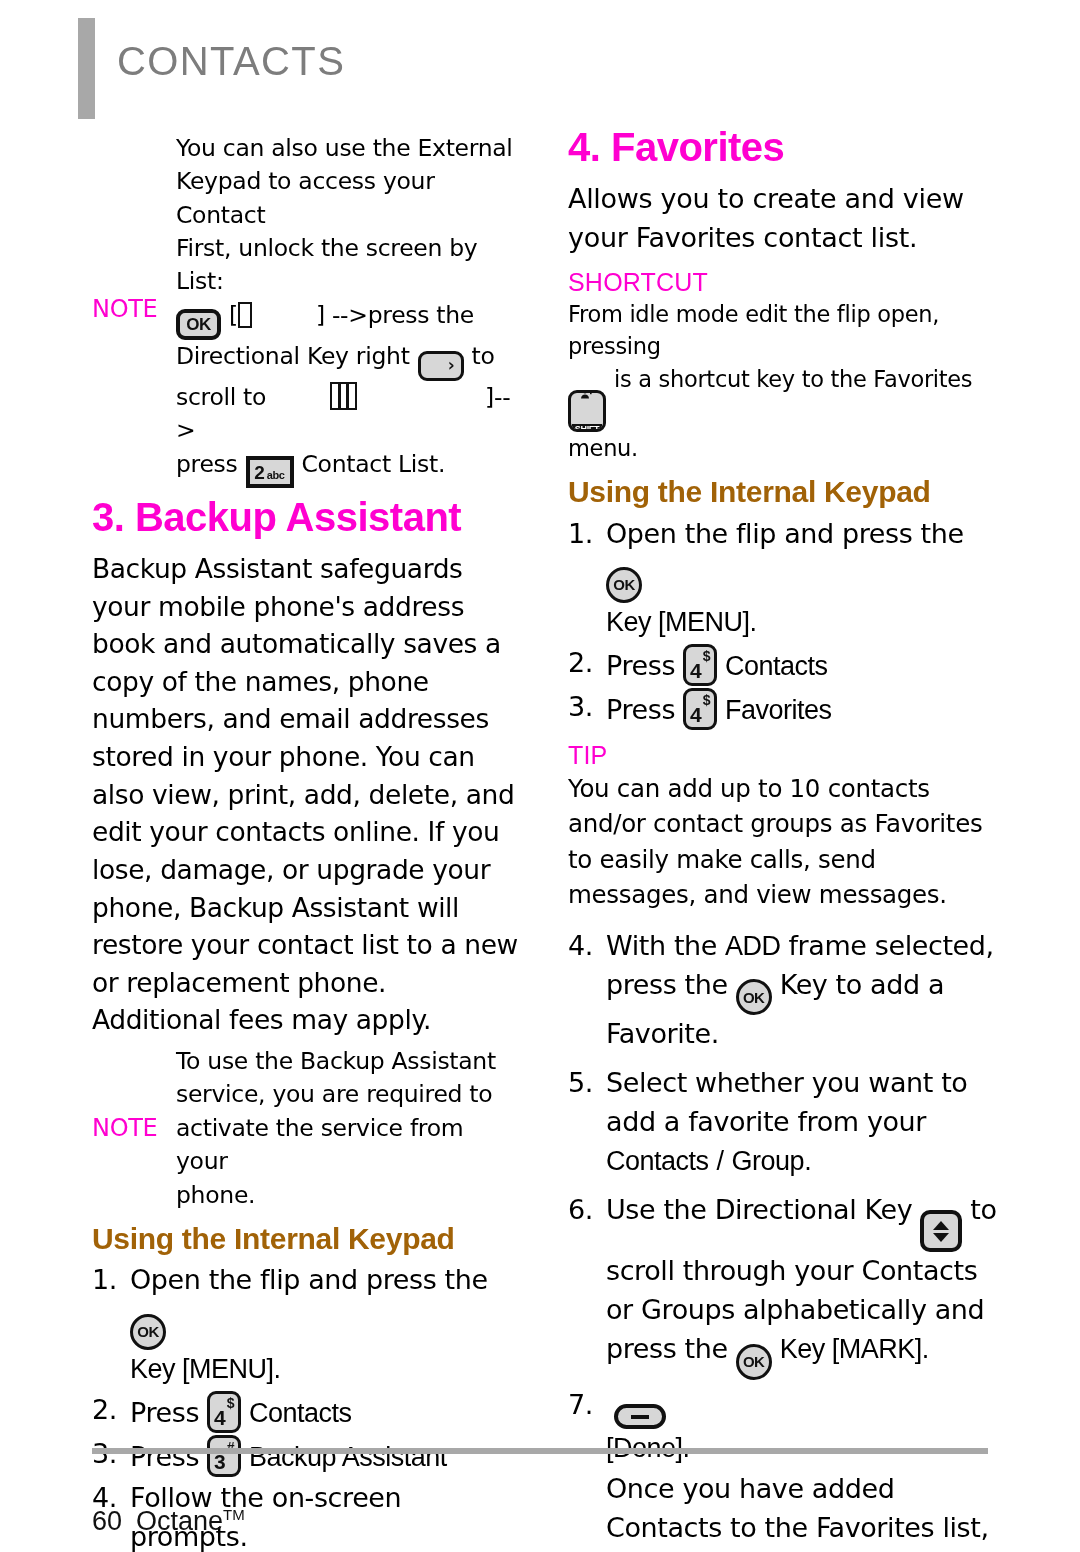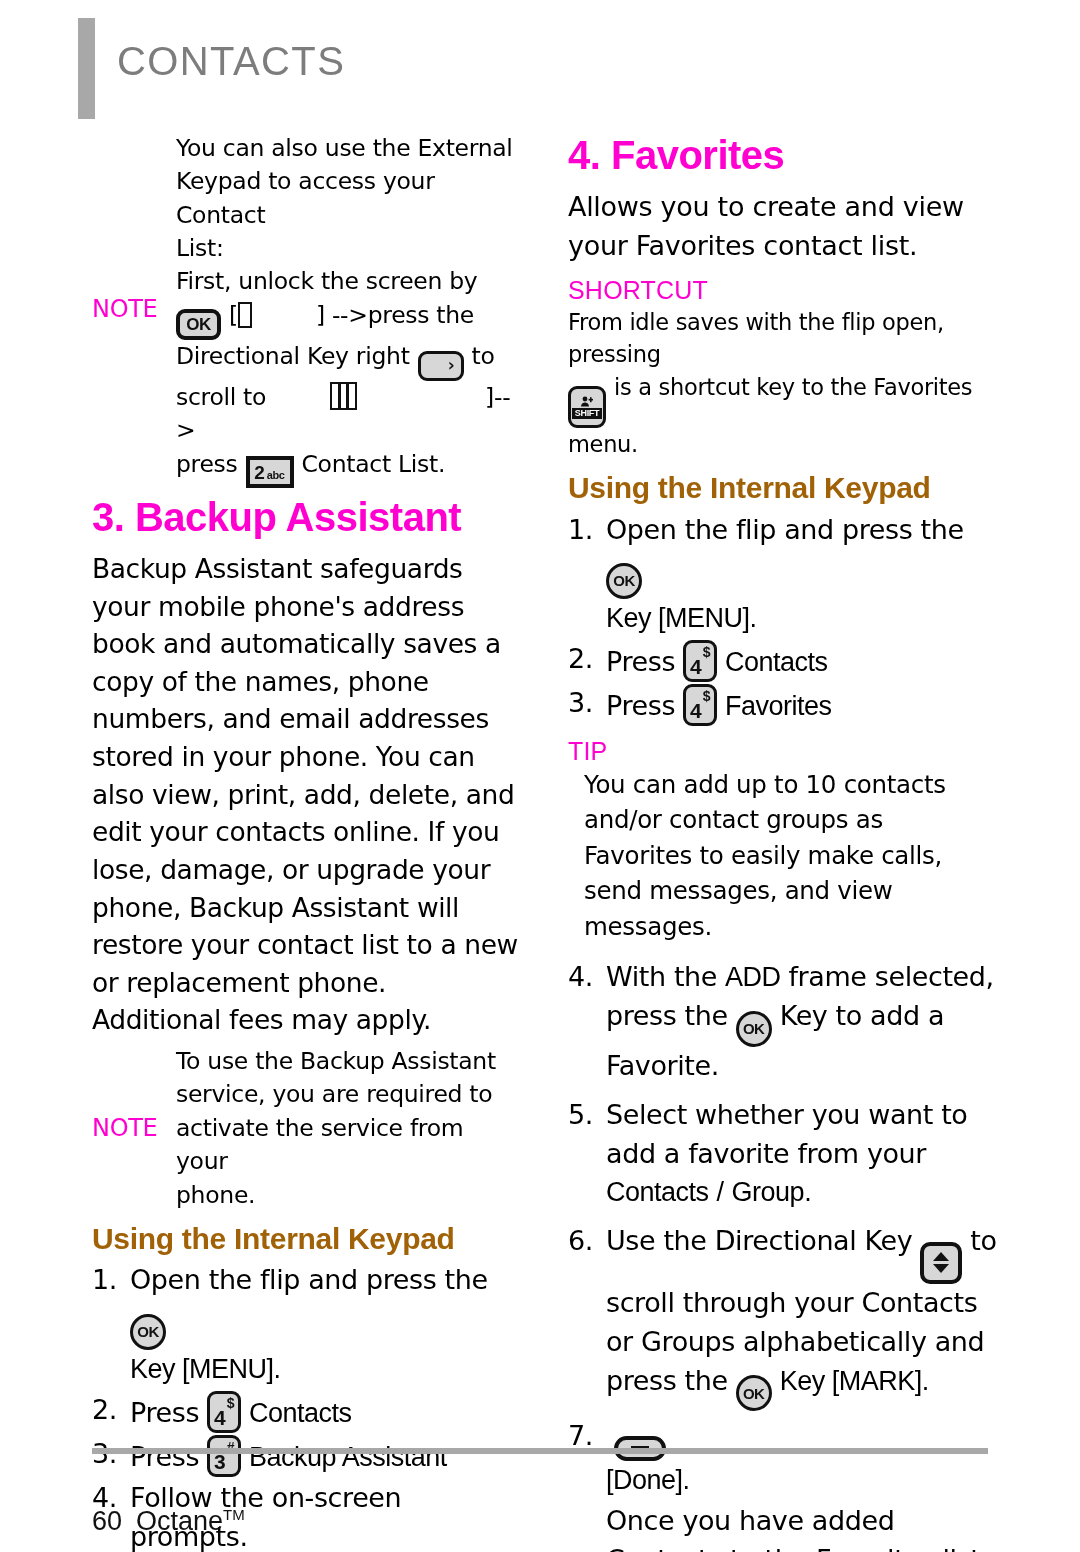--- a/index.html
+++ b/index.html
@@ -76,21 +76,21 @@
   }
   .footer-text .pg { margin-right: 14px; }
   .footer-text sup { font-size: 15px; vertical-align: super; }
 
   
   .h2 {
     font-family: "Liberation Sans", sans-serif;
     color: #ff00d0;
     font-size: 40px;
     line-height: 1.06;
-    margin: 8px 0 12px 0;
+    margin: 0 0 12px 0;
     letter-spacing: -0.5px;
   }
   .h3 {
     font-family: "Liberation Sans", sans-serif;
     color: #a16207;
     font-size: 30px;
     line-height: 1.12;
     margin: 10px 0 6px 0;
     letter-spacing: -0.3px;
   }
@@ -147,21 +147,21 @@
     font-size: 22.5px;
     line-height: 1.45;
     letter-spacing: -0.3px;
     margin: 0 0 4px 0;
   }
   .cap-body-lg {
     font-family: "DejaVu Sans", sans-serif;
     font-size: 24.5px;
     line-height: 1.45;
     letter-spacing: -0.3px;
-    margin: 0 0 4px 16px;
+    margin: 0 0 4px 0;
   }
 
   
   .steps { margin: 4px 0 0 0; }
   .step {
     display: flex;
     align-items: flex-start;
     font-family: "DejaVu Sans", sans-serif;
     font-size: 27px;
     line-height: 1.44;
@@ -338,20 +338,21 @@
     border-radius: 9px;
     border: 3.5px solid #111;
     background: #d7d7d7;
     display: inline-flex;
     flex-direction: column;
     align-items: center;
     justify-content: center;
     vertical-align: -12px;
     box-sizing: border-box;
     overflow: hidden;
+    gap: 24px;
   }
   .shiftkey .pg { line-height: 0; margin-bottom: 1px; }
   .shiftkey .lbl {
     font-family: "Liberation Sans", sans-serif;
     font-size: 9px;
     font-weight: bold;
     color: #fff;
     background: #111;
     line-height: 11px;
     padding: 0 3px;
@@ -414,22 +415,22 @@
     <div class="header-title">CONTACTS</div>
   </div>
 
   <div class="col col-left">
 
     <div class="note">
       <div class="note-label">NOTE</div>
       <div class="note-body">
         <p>You can also use the External</p>
         <p>Keypad to access your Contact</p>
+        <p>First, unlock the screen by</p>
         <p>List:</p>
-        <p>First, unlock the screen by</p>
         <p>
           <span class="ok-rect keyicon">OK</span><span class="sp"></span><span>[</span><span class="boxglyph"></span><span class="sp-lg"></span><span>] --&gt;press the</span>
         </p>
         <p>
           <span>Directional Key right</span><span class="sp"></span><span class="dir-right keyicon">
               <span class="chev">›</span>
             </span><span class="sp"></span><span>to</span>
         </p>
         <p>
           <span>scroll to</span><span class="sp-lg"></span><span class="boxglyph3"></span><span class="sp-lg"></span><span class="sp-lg"></span><span>]--&gt;</span>
@@ -479,21 +480,21 @@
 
   </div>
 
   <div class="col col-right">
 
     <h2 class="h2">4. Favorites</h2>
     <p class="intro">Allows you to create and view your Favorites contact list.</p>
 
     <div class="cap-label">SHORTCUT</div>
     <div class="cap-body">
-      <span>From idle saves with the flip open, pressing</span><br>
+      <span>From idle mode edit the flip open, pressing</span><br>
       <span class="shiftkey keyicon">
         <span class="pg">
           <svg width="14" height="11" viewBox="0 0 14 11" aria-hidden="true">
             <circle cx="5" cy="3" r="2.4" fill="#111"></circle>
             <path d="M1 10.5 C1 7.6 3 6.4 5 6.4 C7 6.4 9 7.6 9 10.5 Z" fill="#111"></path>
             <rect x="10" y="1.2" width="1.6" height="5" fill="#111"></rect>
             <rect x="8.6" y="2.9" width="4.4" height="1.6" fill="#111"></rect>
           </svg>
         </span>
         <span class="lbl">SHIFT</span>

